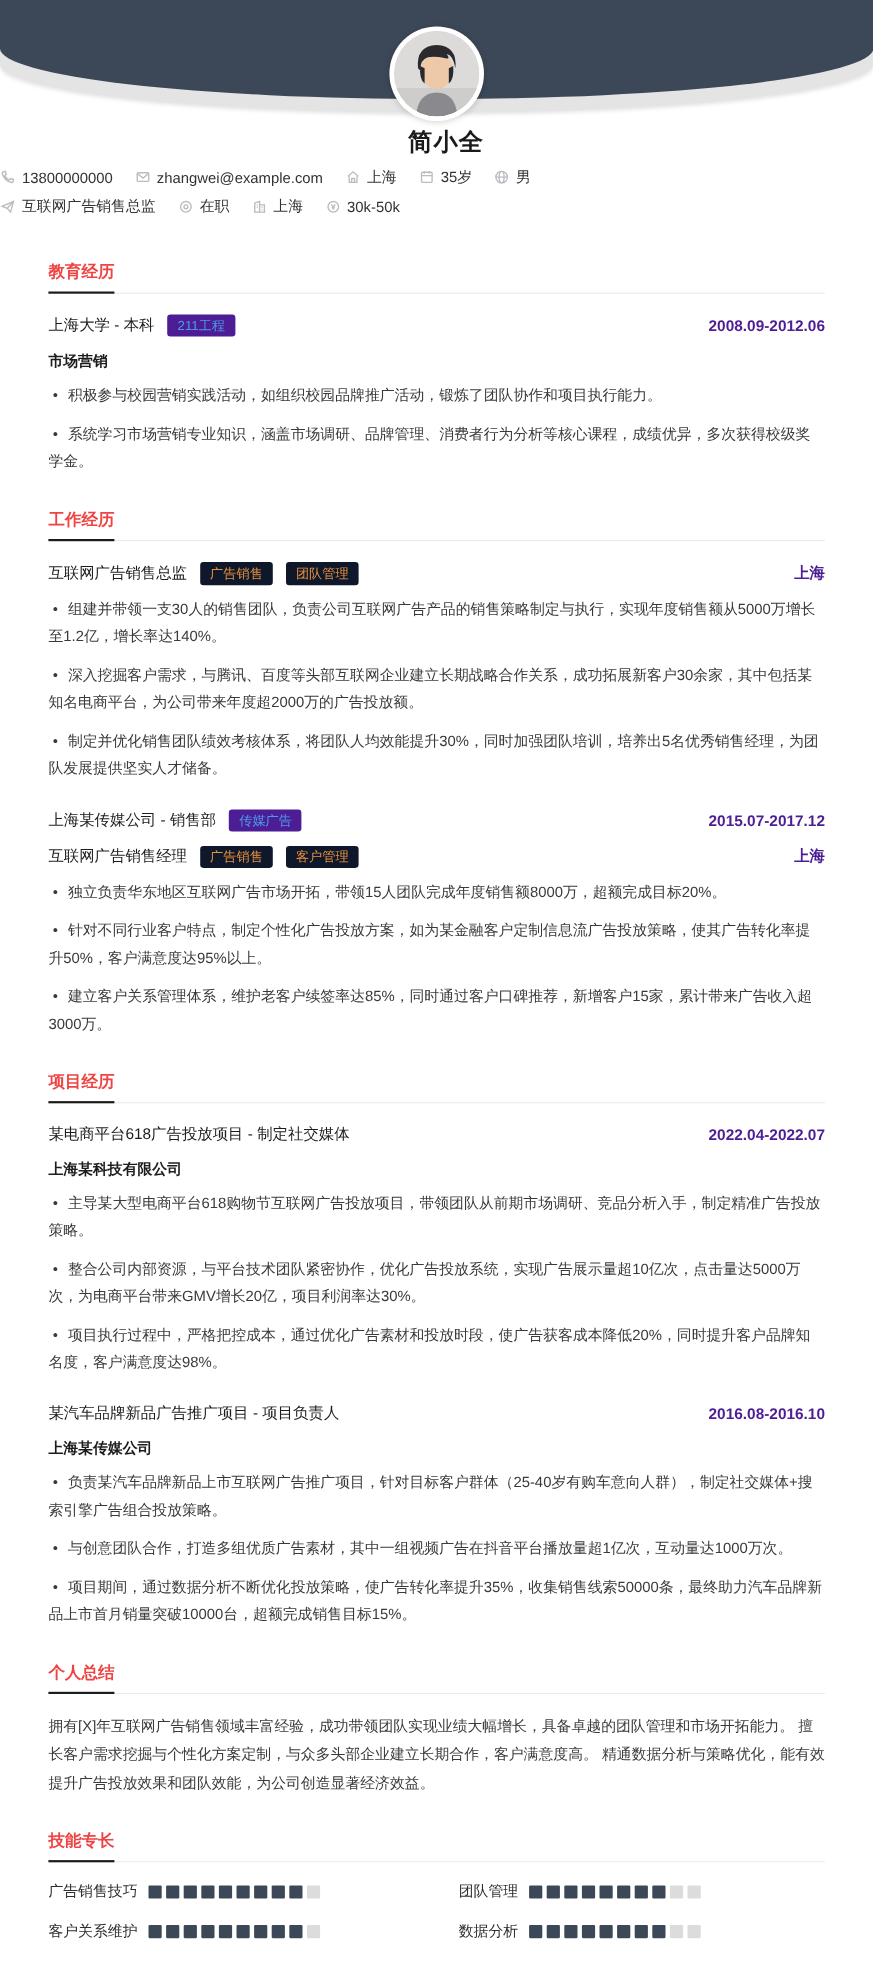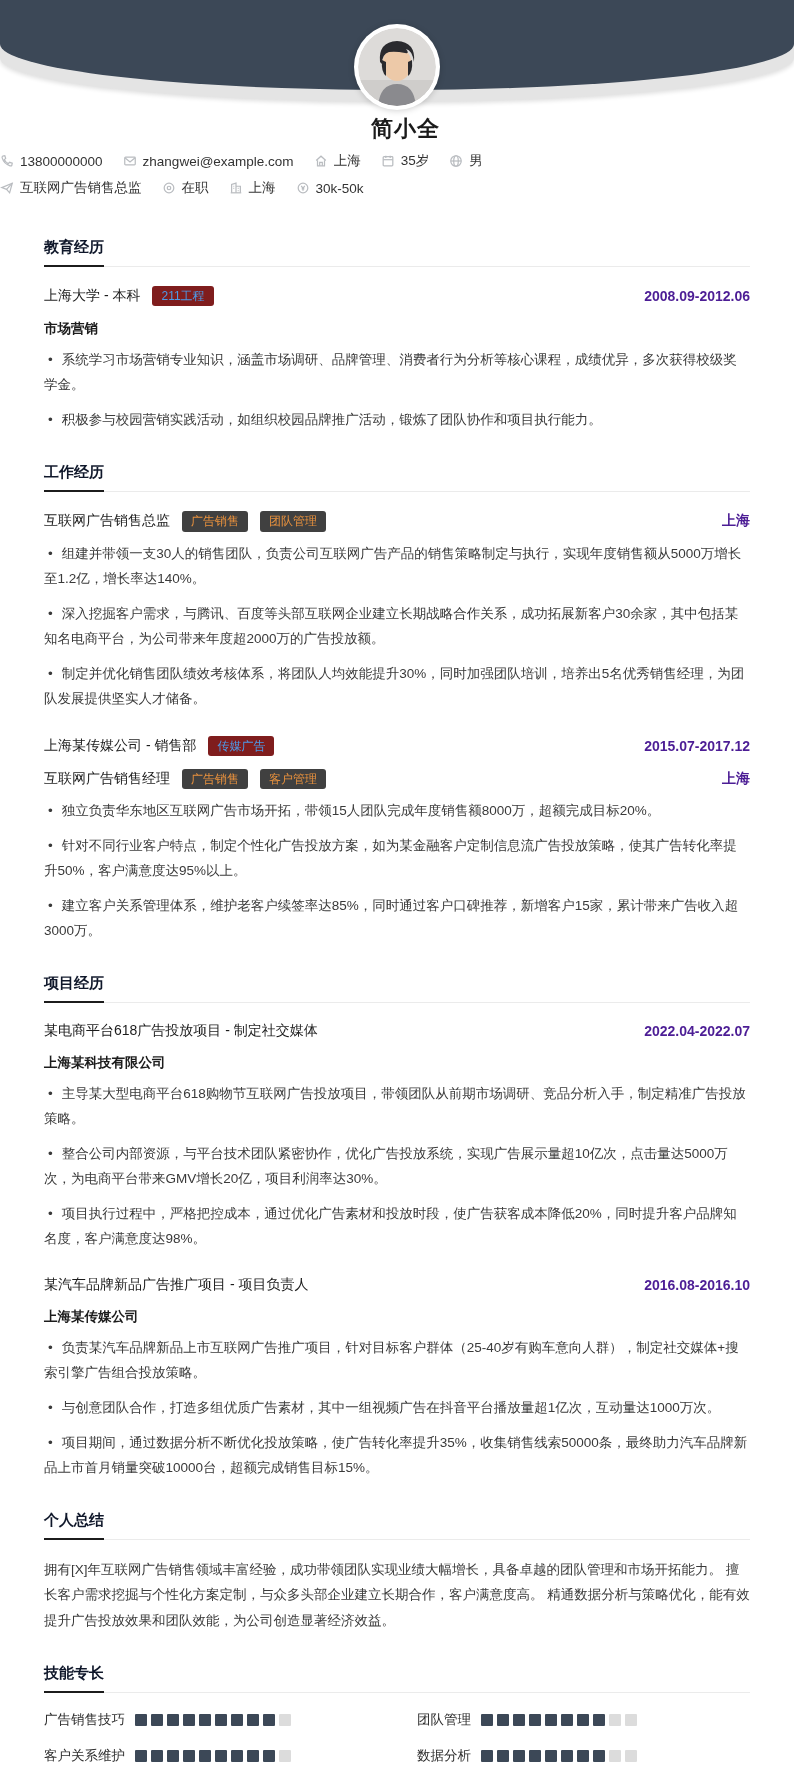--- a/index.html
+++ b/index.html
@@ -40,40 +40,40 @@
     display:flex; justify-content:flex-start; align-items:center;
     gap:20px; margin-bottom:9px; font-size:13.5px; color:#333;
   }
   .contact-item { display:inline-flex; align-items:center; gap:6px; }
   .cicon { display:inline-flex; width:14px; height:14px; }
   .cicon svg { width:14px; height:14px; stroke:#b9bcc0; fill:none; stroke-width:1.4; }
   
   .content { padding:0 44px 26px 44px; }
   .section { margin-top:30px; }
   .section-title {
-    font-size:15px; font-weight:bold; color:#0f172a;
+    font-size:15px; font-weight:bold; color:#ef4444;
     padding-bottom:9px; border-bottom:1px solid #ebebeb;
     position:relative;
   }
   .section-title::after {
     content:""; position:absolute; left:0; bottom:-1px;
     width:60px; height:2px; background:#1c1c1c;
   }
   .entry { margin-top:19px; }
   .entry-head { display:flex; justify-content:space-between; align-items:center; }
   .entry-left { display:flex; align-items:center; gap:12px; }
   .entry-name { font-size:14px; font-weight:normal; color:#1c1c1c; }
   .entry-date { font-size:14px; font-weight:bold; color:#4c1d95; white-space:nowrap; }
   .entry-sub { display:flex; justify-content:space-between; align-items:center; margin-top:13px; }
   .tag {
     font-size:12px; padding:3px 9px; border-radius:3px; line-height:1.2;
     white-space:nowrap;
   }
-  .tag.blue   { color:#4d9be8; background:#7f1d1d; }
-  .tag.orange { color:#e8913d; background:#404040; }
+  .tag.blue   { color:#4d9be8; background:#4c1d95; }
+  .tag.orange { color:#e8913d; background:#0f172a; }
   .bullet { font-size:13.5px; color:#3a3a3a; line-height:1.85; margin-top:10px; }
   .bullet .dot { margin:0 9px 0 4px; color:#3a3a3a; }
   .plain-line { font-size:13.5px; font-weight:bold; color:#1c1c1c; margin-top:14px; }
   .summary-text { font-size:13.5px; color:#3a3a3a; line-height:1.9; margin-top:17px; }
   
   .skills-grid {
     display:grid; grid-template-columns:1fr 1fr; column-gap:40px; row-gap:18px;
     margin-top:18px;
   }
   .skill-row { display:flex; align-items:center; gap:10px; }
@@ -210,22 +210,22 @@
     <div class="section-title">教育经历</div>
     <div class="entry">
       <div class="entry-head">
         <div class="entry-left">
           <span class="entry-name">上海大学 - 本科</span>
           <span class="tag blue">211工程</span>
         </div>
         <span class="entry-date">2008.09-2012.06</span>
       </div>
       <div class="plain-line">市场营销</div>
+      <p class="bullet"><span class="dot">•</span><span>积极参与校园营销实践活动，如组织校园品牌推广活动，锻炼了团队协作和项目执行能力。</span></p>
       <p class="bullet"><span class="dot">•</span><span>系统学习市场营销专业知识，涵盖市场调研、品牌管理、消费者行为分析等核心课程，成绩优异，多次获得校级奖学金。</span></p>
-      <p class="bullet"><span class="dot">•</span><span>积极参与校园营销实践活动，如组织校园品牌推广活动，锻炼了团队协作和项目执行能力。</span></p>
     </div>
   </div>
 
   <div class="section">
     <div class="section-title">工作经历</div>
 
     <div class="entry">
       <div class="entry-sub">
         <div class="entry-left">
           <span class="entry-name">互联网广告销售总监</span>

